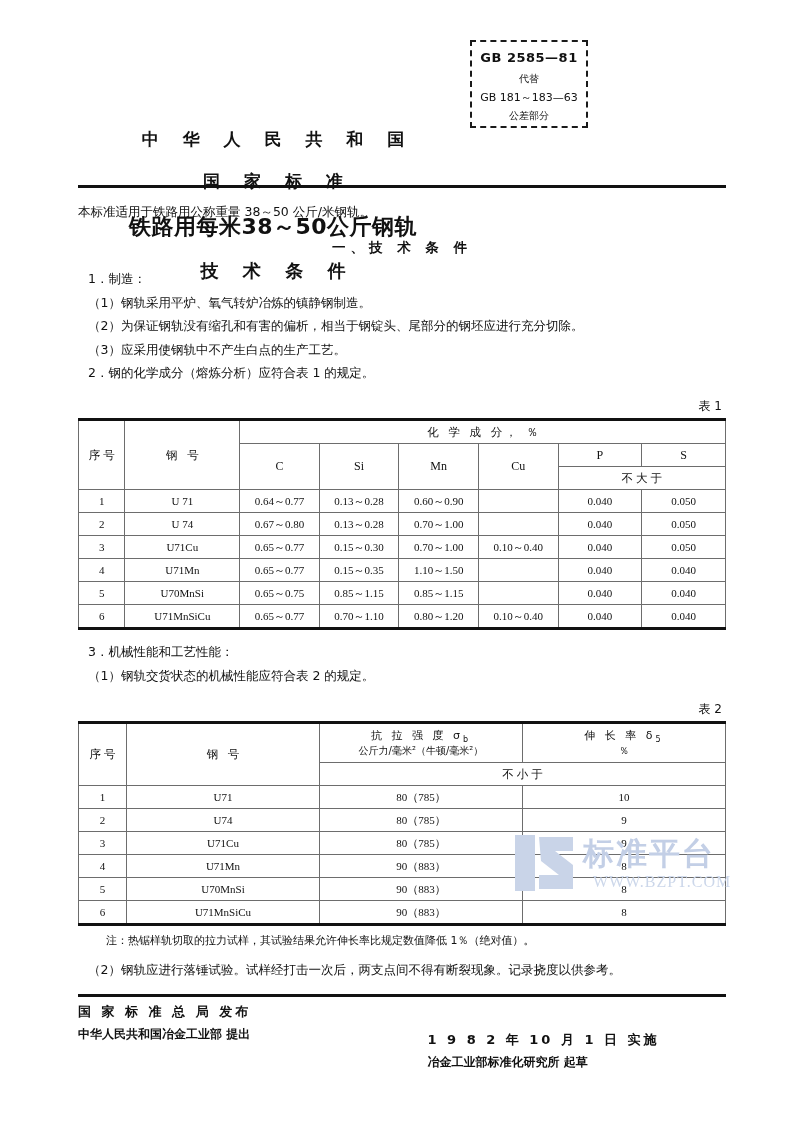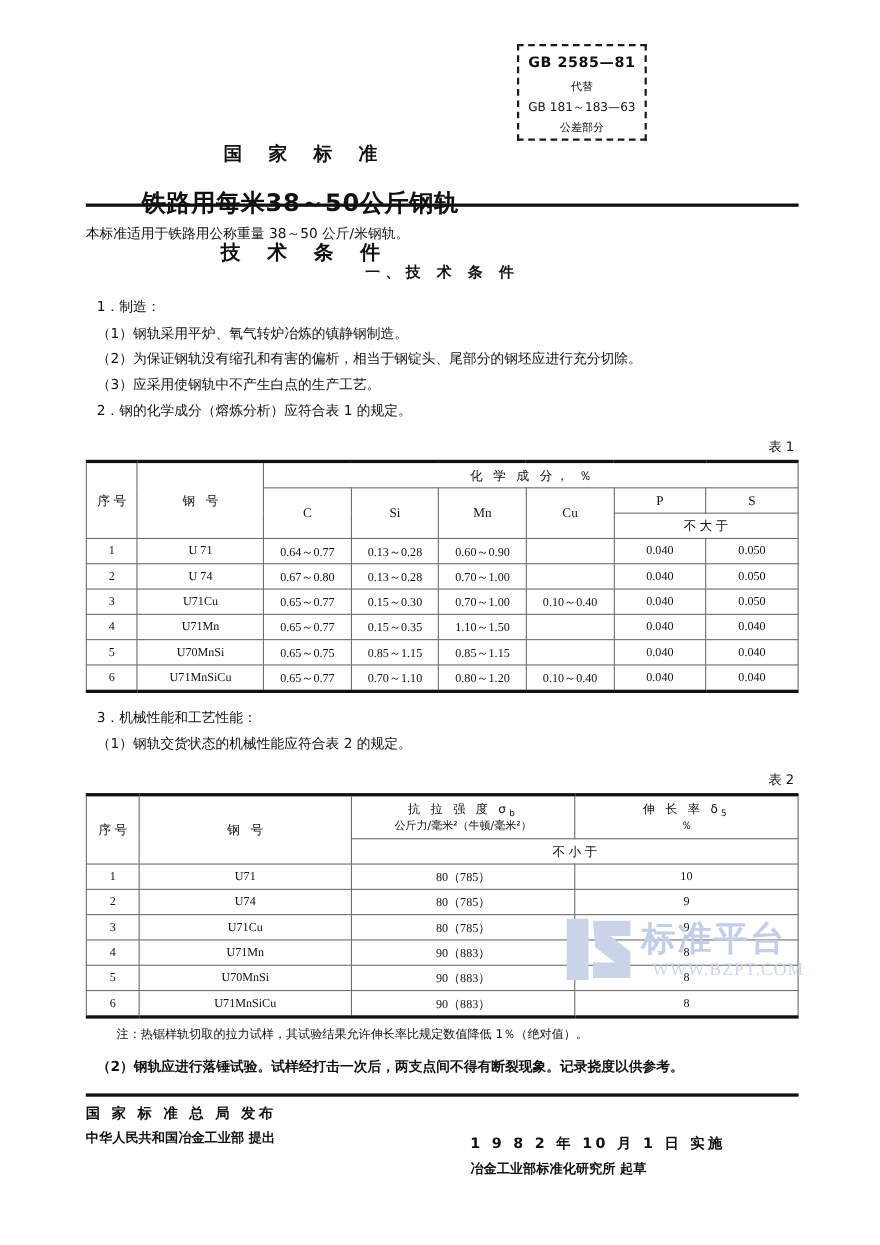--- a/index.html
+++ b/index.html
@@ -202,21 +202,20 @@
 
   .note {
     font-size: 11px;
     margin-top: 7px;
     padding-left: 28px;
   }
   .p-after {
     font-size: 12.5px;
     margin-top: 14px;
     padding-left: 10px;
-    font-weight: bold;
   }
 
   
   .footer-zone {
     position: absolute;
     left: 78px;
     top: 994px;
     width: 648px;
   }
   .footer-rule {
@@ -255,20 +254,21 @@
       <path d="M24 2 H58 V16 H40 L58 30 V54 H24 V40 H44 L26 26 Z" fill="#c9d4e8"></path>
     </svg>
     <div class="wm-cn">标准平台</div>
     <div class="wm-url">WWW.BZPT.COM</div>
   </div>
 
   <div class="content">
 
     <div class="header-zone">
       <div class="title-block">
+        <div class="t-line1">中 华 人 民 共 和 国</div>
         <div class="t-line2">国 家 标 准</div>
         <div class="t-line3">铁路用每米38～50公斤钢轨</div>
         <div class="t-line4">技 术 条 件</div>
       </div>
 
       <div class="gb-box">
         <div class="gb-no">GB 2585—81</div>
         <div class="gb-sub">代替</div>
         <div class="gb-old">GB 181～183—63</div>
         <div class="gb-part">公差部分</div>

